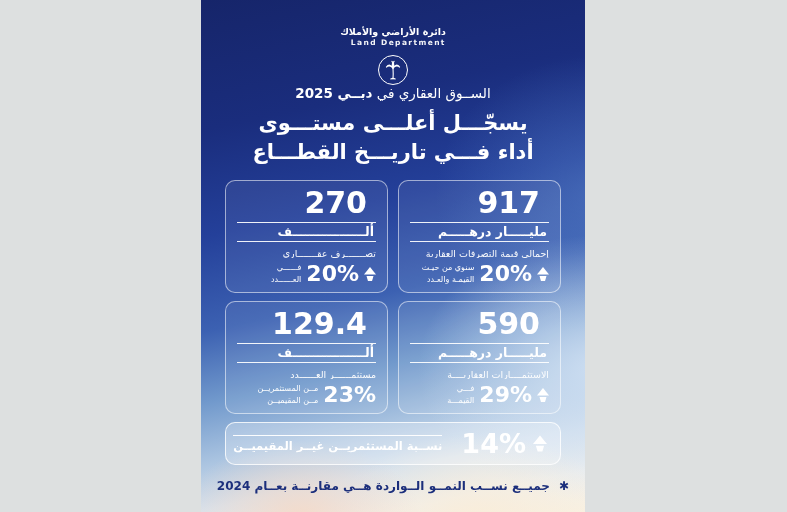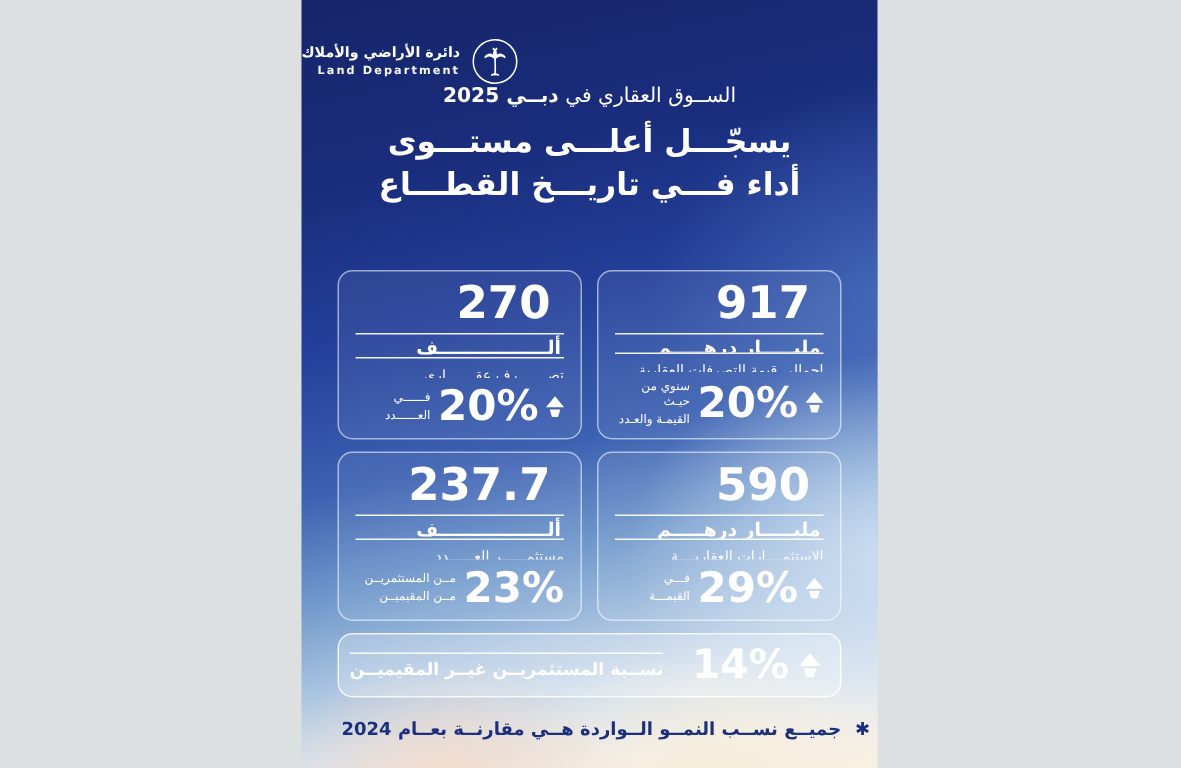--- a/index.html
+++ b/index.html
@@ -13,21 +13,21 @@
     position:absolute; left:201px; top:0; width:384px; height:512px;
     color:#fff;
     background:
       radial-gradient(42% 20% at 26% 101%, rgba(246,216,196,0.85), rgba(246,216,196,0) 75%),
       radial-gradient(55% 26% at 72% 103%, rgba(250,236,214,0.90), rgba(250,236,214,0) 70%),
       radial-gradient(75% 42% at 103% 72%, rgba(206,223,242,0.95), rgba(206,223,242,0) 62%),
       radial-gradient(70% 45% at 103% 38%, rgba(90,130,200,0.50), rgba(90,130,200,0) 60%),
       linear-gradient(168deg,#16256a 0%,#1a2d7d 22%,#24409a 40%,#3c61b2 56%,#7199cc 68%,#a9c3e0 78%,#d6e2ee 86%,#eff0ef 93%,#f8f1e3 100%);
   }
   
-  .logo-row { padding-top:26px; display:flex; justify-content:flex-start; align-items:center; gap:8px; direction:ltr; }
+  .logo-row { padding-top:26px; display:flex; justify-content:center; align-items:center; gap:8px; direction:ltr;flex-direction:column; }
   .logo-text { text-align:right; line-height:1.25; }
   .logo-ar { font-size:9.5px; font-weight:bold; }
   .logo-en { font-size:7.5px; letter-spacing:1.4px; font-weight:bold; opacity:.95; }
   .logo-emblem { width:30px; height:30px; border:1.4px solid #fff; border-radius:50%;
     display:flex; align-items:center; justify-content:center; }
   .subtitle { margin-top:0; text-align:center; direction:rtl; font-size:13.5px; white-space:nowrap; }
   .subtitle .b { font-weight:bold; }
   .title { margin-top:8px; text-align:center; direction:rtl; font-weight:bold;
     font-size:21px; line-height:1.38; white-space:nowrap; }
   
@@ -36,33 +36,33 @@
     column-gap:10px; row-gap:8px; direction:rtl; }
   .card { border:1px solid rgba(255,255,255,.55); border-radius:10px;
     background:rgba(255,255,255,.07); padding:5px 11px 7px; direction:rtl;
     display:flex; flex-direction:column; overflow:hidden; }
   .num { font-size:30px; font-weight:bold; line-height:1.15; text-align:right; margin-left:6px; margin-right:9px; }
   .unit { border-top:1px solid rgba(255,255,255,.92); border-bottom:1px solid rgba(255,255,255,.92);
     font-size:12.5px; font-weight:bold; padding:1px 2px 4px; margin-top:1px;
     white-space:nowrap; overflow:hidden; }
   .desc { font-size:9.5px; margin-top:6px; white-space:nowrap; overflow:hidden; opacity:.97; }
   .growth { display:flex; direction:rtl; align-items:center; gap:5px; margin-top:5px; }
-  .pct { font-size:28px; font-weight:bold; line-height:1; }
+  .pct { font-size:22px; font-weight:bold; line-height:1; }
   .glabels { display:flex; flex-direction:column; gap:1px; font-size:8px; line-height:1.3; text-align:right; }
   .arrow { display:flex; align-items:center; }
   
   .highlight { position:absolute; top:422px; left:24px; right:24px; height:43px;
     border:1px solid rgba(255,255,255,.8); border-radius:10px; background:rgba(255,255,255,.26);
     display:flex; direction:rtl; align-items:center; gap:7px; padding:0 13px; }
   .h-pct { font-size:27px; font-weight:bold; line-height:1; }
   .h-label { font-size:11.5px; font-weight:bold; border-top:1px solid rgba(255,255,255,.95);
     padding-top:3px; margin-right:12px; white-space:nowrap; }
   
   .footnote { position:absolute; top:479px; left:0; right:0; direction:rtl;
-    text-align:right; padding:0 5px; color:var(--navy,#1c2f7c); font-weight:bold;
+    text-align:center; padding:0 5px; color:var(--navy,#1c2f7c); font-weight:bold;
     font-size:12px; white-space:nowrap; }
   .footnote .star { font-size:12px; margin-left:5px; }
 </style>
 </head>
 <body style="background: rgb(221, 224, 224);">
 
 <div class="poster">
 
   <div class="logo-row">
     <div class="logo-text">
@@ -144,21 +144,21 @@
         </span>
         <span class="pct">29%</span>
         <span class="glabels">
           <span>فـــي</span>
           <span>القيمـــة</span>
         </span>
       </div>
     </div>
 
     <div class="card">
-      <div class="num">237.7</div>
+      <div class="num">129.4</div>
       <div class="unit">ألـــــــــــــــــف</div>
       <div class="desc">مستثمــــــر العــــــدد</div>
       <div class="growth">
 
         <span class="pct">23%</span>
         <span class="glabels">
           <span>مــن المستثمريــن</span>
           <span>مــن المقيميــن</span>
         </span>
       </div>

